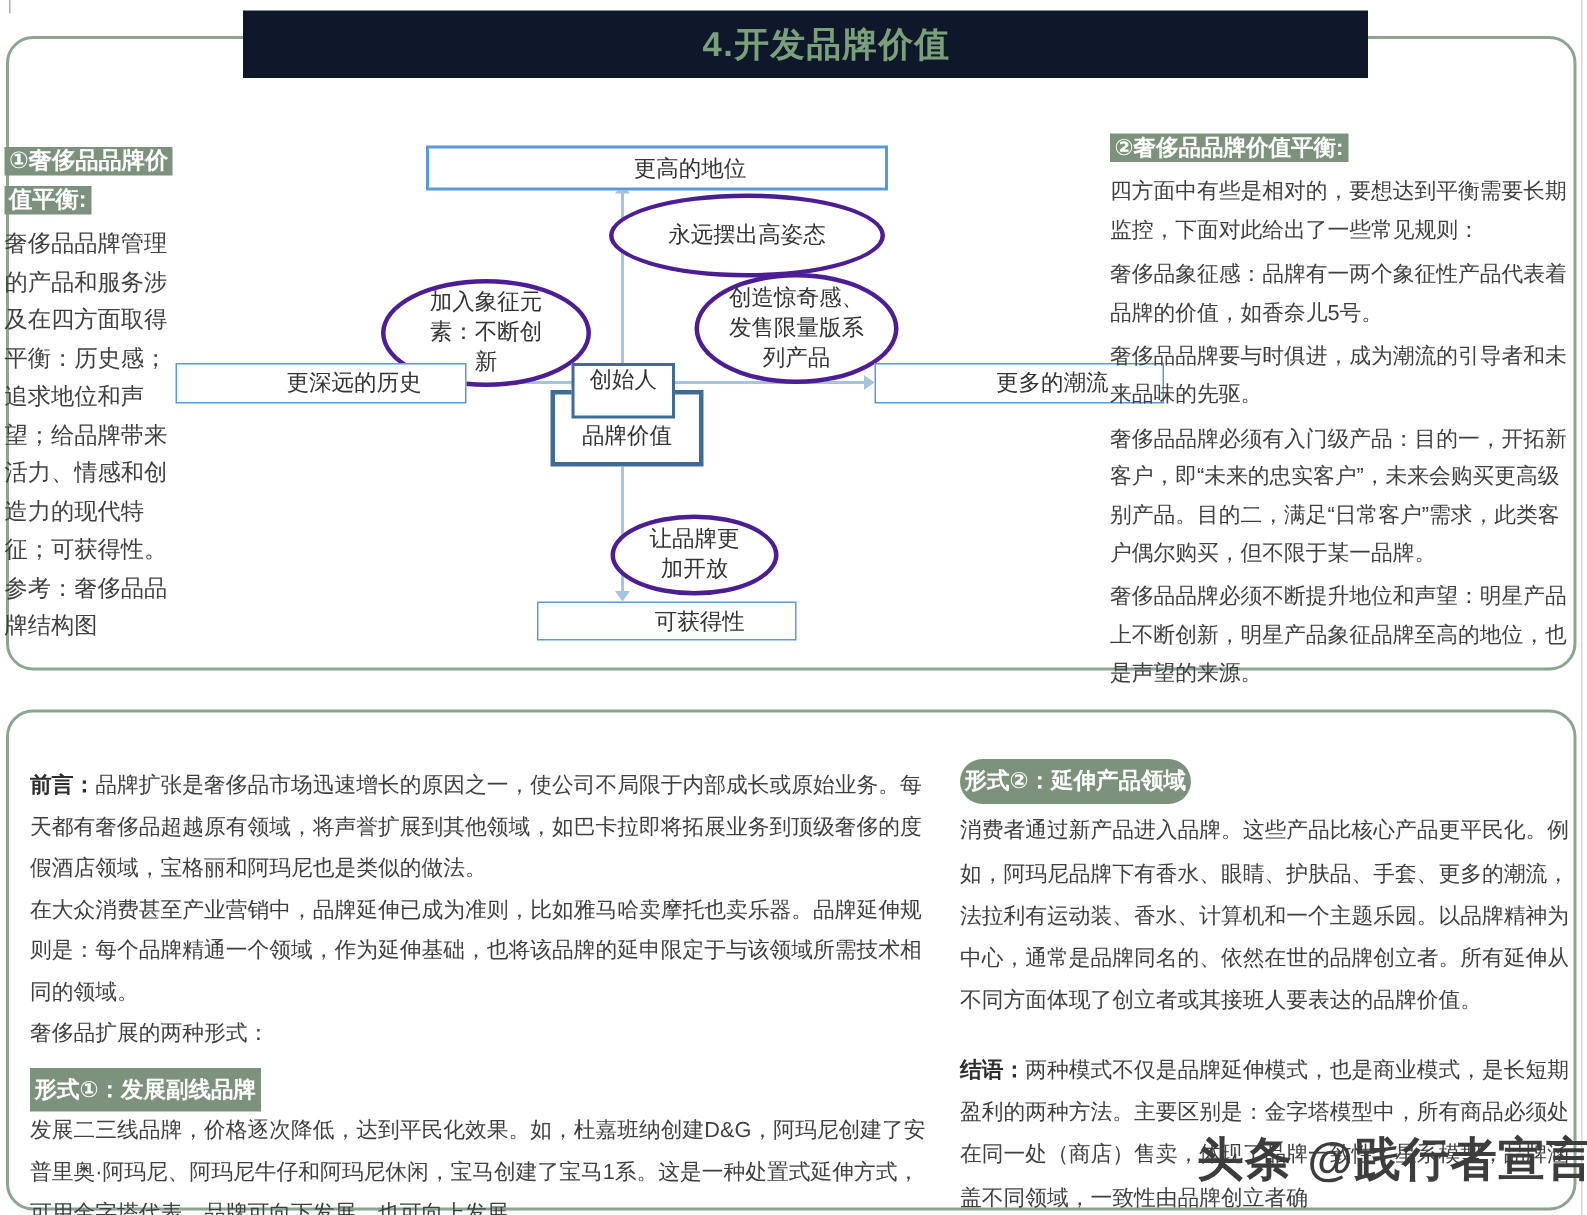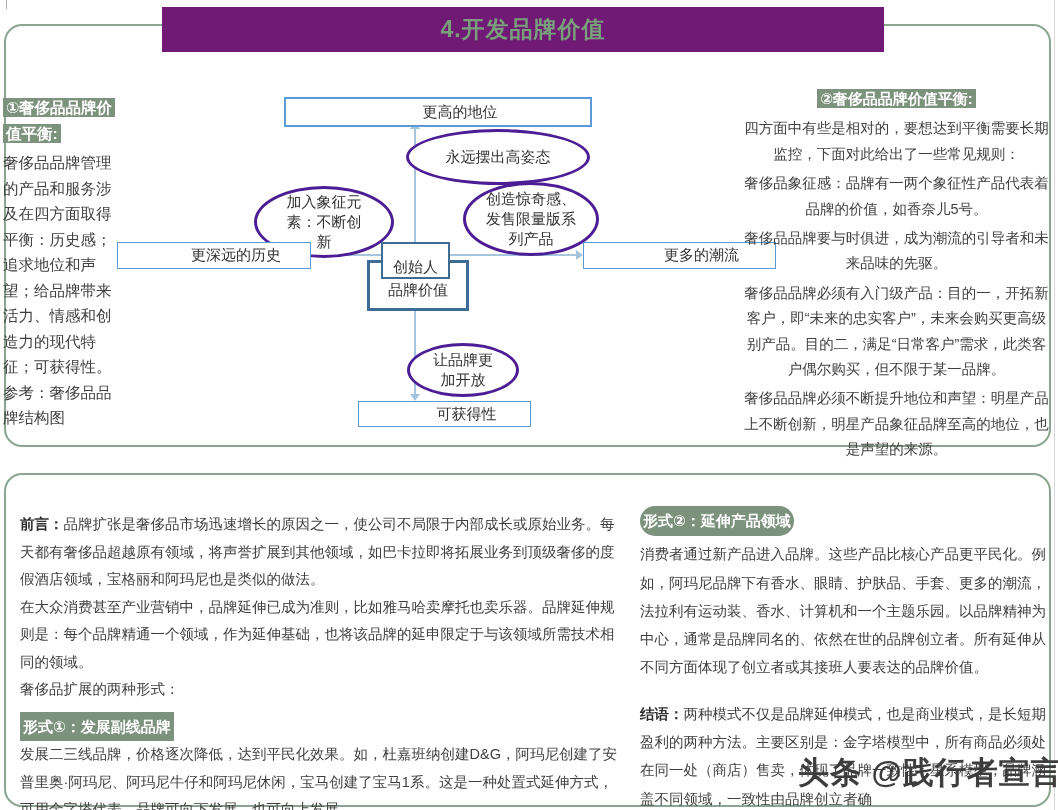--- a/index.html
+++ b/index.html
@@ -1,38 +1,38 @@
 <!DOCTYPE html>
 <html><head>
 <meta charset="utf-8">
 <style>
   html,body{margin:0;padding:0;}
   body{font-family:"Liberation Sans","DejaVu Sans",sans-serif;background:#ffffff;}
   .canvas{position:relative;width:1058px;height:810px;background:#ffffff;overflow:hidden;}
 
   .sec-border{position:absolute;border:2px solid #8ba591;border-radius:18px;background:transparent;}
-  .sec-header{position:absolute;background:#701a75;display:flex;align-items:center;justify-content:center;z-index:4;}
+  .sec-header{position:absolute;background:#0f172a;display:flex;align-items:center;justify-content:center;z-index:4;padding-left:28px;}
   .sec-title{color:#79a07b;font-weight:bold;font-size:23px;letter-spacing:1px;}
 
   .green-label{background:#7c927c;color:#ffffff;font-weight:bold;padding:1px 3px;
                -webkit-box-decoration-break:clone;box-decoration-break:clone;}
 
   .left-note{position:absolute;left:3px;top:95px;width:114px;z-index:5;font-size:15.5px;line-height:25.5px;color:#3f3f3f;}
   .left-note .green-label{font-size:15.5px;line-height:21px;}
   .left-note p{margin:4px 0 0 0;}
 
-  .right-note{position:absolute;left:740px;top:86px;width:313px;font-size:14.5px;line-height:25.4px;color:#3f3f3f;z-index:5;text-align:center;}
+  .right-note{position:absolute;left:740px;top:86px;width:313px;font-size:14.5px;line-height:25.4px;color:#3f3f3f;z-index:5;}
   .right-note .green-label{font-size:15px;}
   .right-note p{margin:4px 0 0 0;}
 
   
   .dia-rect{position:absolute;background:#ffffff;border:1.5px solid #5b9bd5;display:flex;align-items:center;justify-content:center;
             font-size:15px;color:#333333;z-index:2;padding-left:44px;}
   .dia-rect.heavy{border-width:2px;}
-  .dia-center{position:absolute;background:#ffffff;border:2.5px solid #3f6c96;display:flex;align-items:flex-end;justify-content:center;
+  .dia-center{position:absolute;background:#ffffff;border:2.5px solid #3f6c96;display:flex;align-items:flex-start;justify-content:center;
               font-size:15px;color:#333333;}
   .dia-ellipse{position:absolute;background:#ffffff;border:3px solid #4c1d95;border-radius:50%;display:flex;align-items:center;justify-content:center;
                text-align:center;font-size:15px;color:#333333;line-height:20px;z-index:2;}
   .dia-line{position:absolute;background:#a5c4de;z-index:1;}
   .arrow{position:absolute;width:0;height:0;z-index:1;}
   .arrow-up{border-left:5px solid transparent;border-right:5px solid transparent;border-bottom:7px solid #a5c4de;}
   .arrow-down{border-left:5px solid transparent;border-right:5px solid transparent;border-top:7px solid #a5c4de;}
   .arrow-left{border-top:5px solid transparent;border-bottom:5px solid transparent;border-right:7px solid #a5c4de;}
   .arrow-right{border-top:5px solid transparent;border-bottom:5px solid transparent;border-left:7px solid #a5c4de;}
 

